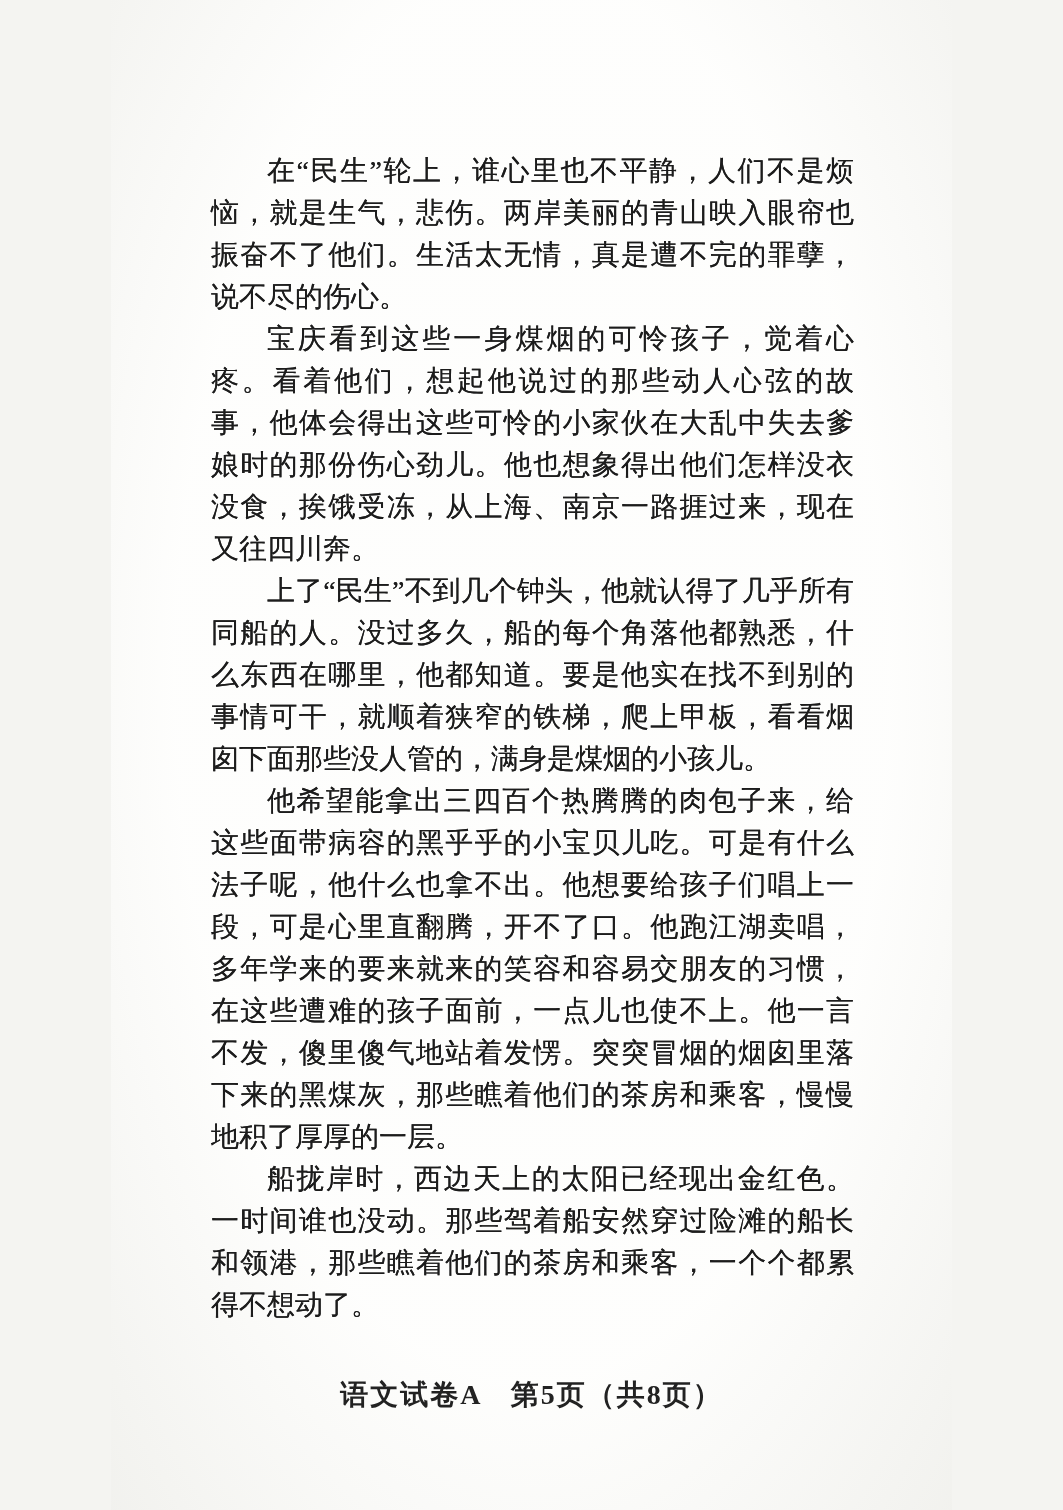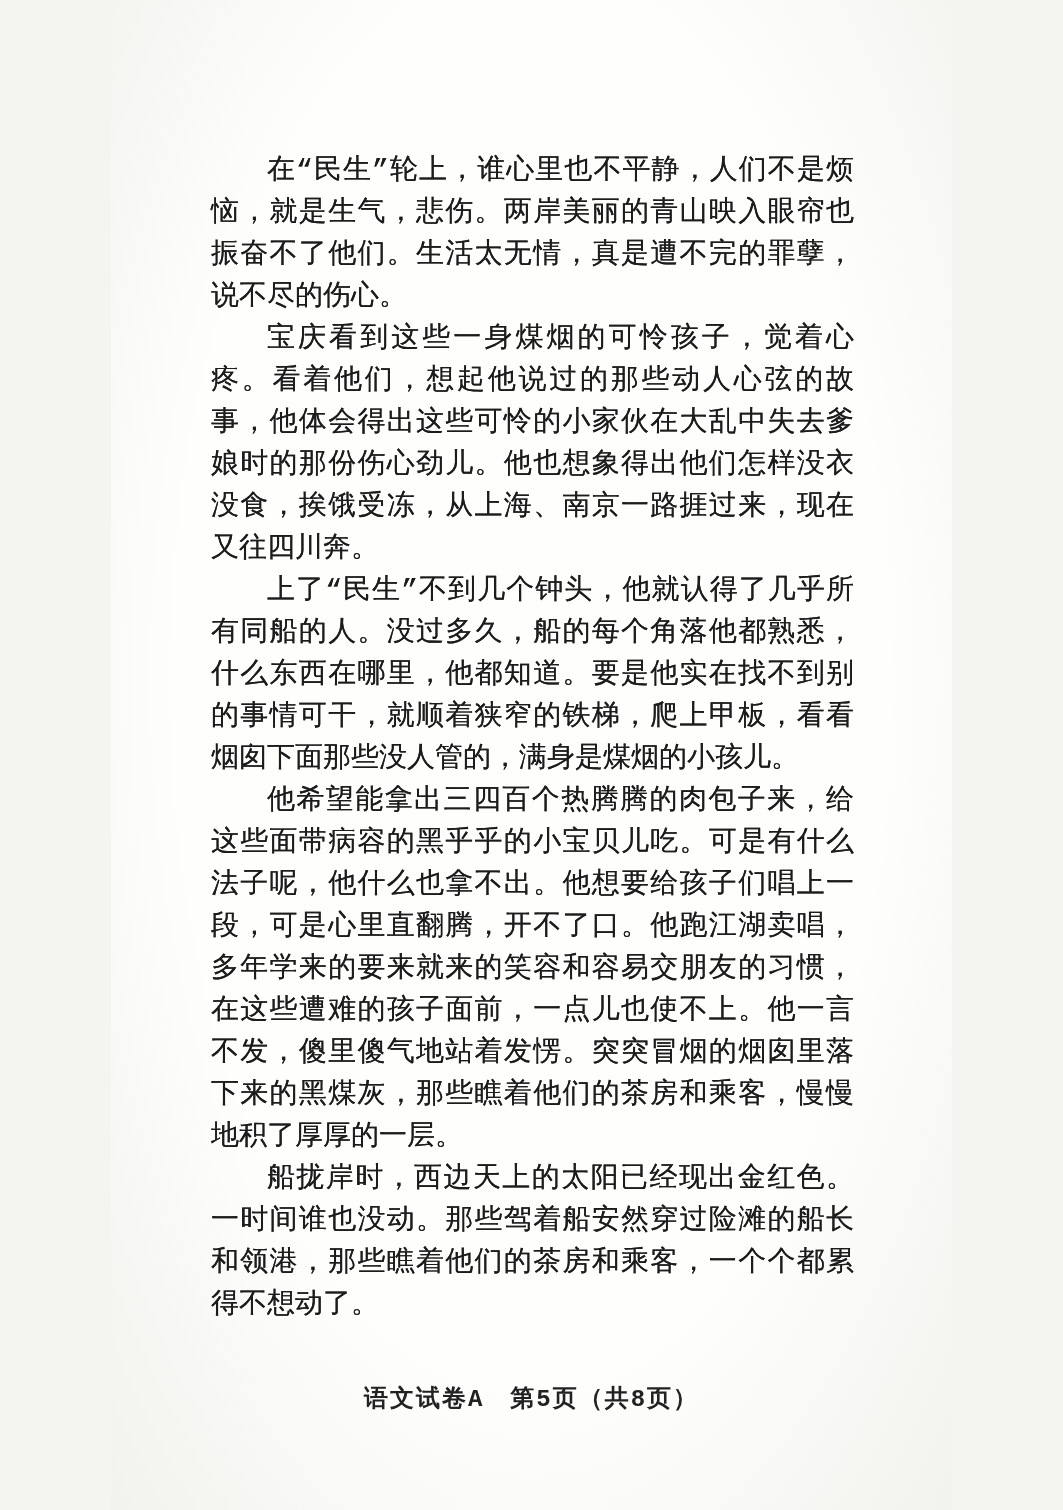--- a/index.html
+++ b/index.html
@@ -10,21 +10,21 @@
     background: #f4f4f1;
   }
   .page {
     position: relative;
     width: 841px;
     height: 1510px;
     margin: 0 auto;
     background: #fcfcf9;
     
     background-image: radial-gradient(ellipse at 50% 45%, rgba(255,255,255,0.6) 60%, rgba(210,210,205,0.25) 100%);
-    font-family: Liberation Mono, monospace;
+    font-family: Liberation Serif, serif;
     color: #1c1c1c;
     overflow: hidden;
   }
   .content {
     position: absolute;
     left: 100px;
     right: 98px;
     top: 150px;
   }
   .body-par {
@@ -35,21 +35,21 @@
     text-indent: 2em;
     
     text-shadow: 0 0 0.6px rgba(20,20,20,0.85);
   }
   .page-footer {
     position: absolute;
     left: 0;
     right: 0;
     bottom: 96px;
     text-align: center;
-    font-size: 24px;
+    font-size: 28px;
     font-weight: bold;
     letter-spacing: 2px;
     color: #222;
   }
 </style>
 </head>
 <body>
 
 <div class="page" style="background-color: rgb(252, 252, 249); color: rgb(28, 28, 28);">
   <div class="content">

